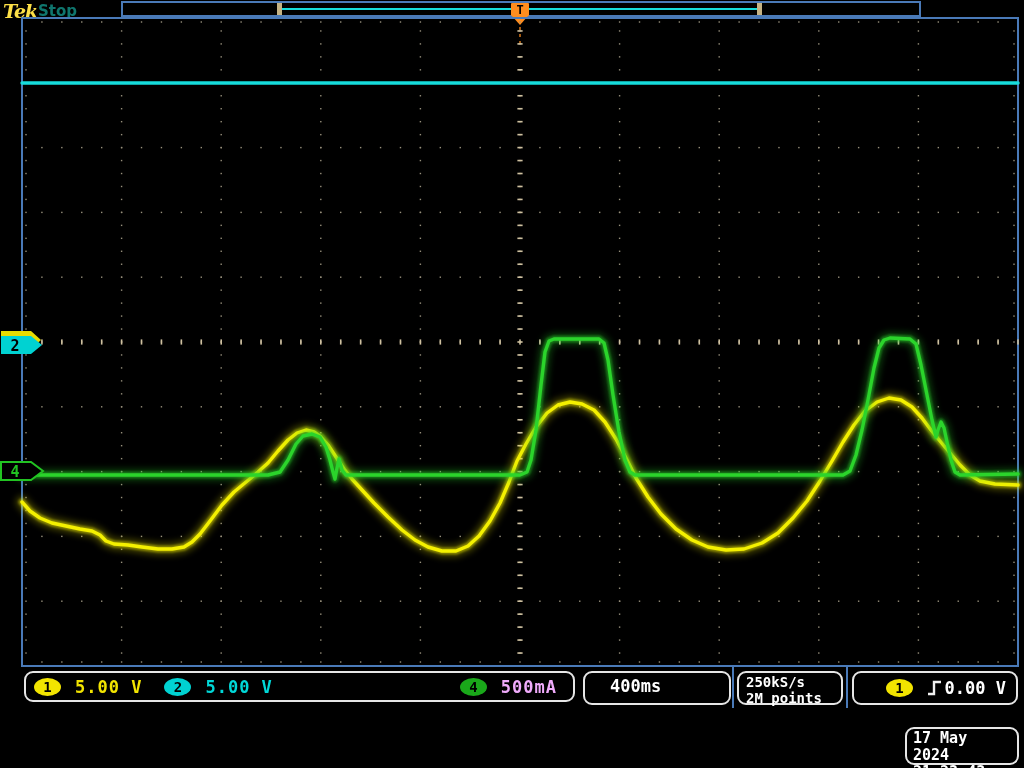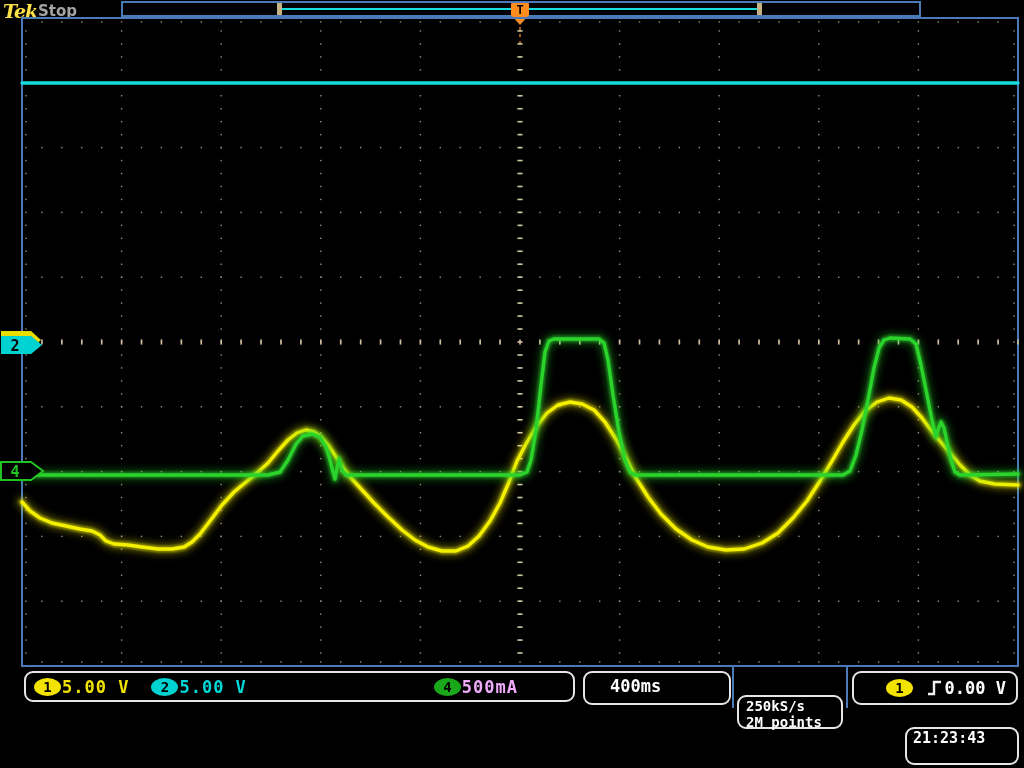--- a/index.html
+++ b/index.html
@@ -1,33 +1,33 @@
 <!DOCTYPE html>
 <html><head>
 <meta charset="utf-8">
 <style>
   html,body{margin:0;padding:0;}
   body{width:1024px;height:768px;background:#000;position:relative;overflow:hidden;
        font-family:"DejaVu Sans Mono", monospace;}
   .logo{position:absolute;left:3px;top:0px;color:#fde047;
         font:bold italic 19px "DejaVu Serif", serif;letter-spacing:-1px;}
-  .acqstate{position:absolute;left:38px;top:2px;color:#a3a3a3;
+  .acqstate{position:absolute;left:38px;top:2px;color:#0f766e;
         font:bold 15px "DejaVu Sans", sans-serif;}
   #scope-svg{position:absolute;left:0;top:0;}
   .rbox{position:absolute;border:2px solid #e6e6e6;border-radius:9px;background:#000;
         box-sizing:border-box;color:#fff;}
   .chbox{left:24px;top:671px;width:551px;height:31px;display:flex;align-items:center;}
   .badge{display:inline-block;width:27px;height:18px;border-radius:50%;color:#000;
          text-align:center;font:bold 14px "DejaVu Sans Mono",monospace;line-height:19px;
          flex:0 0 auto;}
-  .chval{font:bold 17px "DejaVu Sans Mono",monospace;margin-left:1px;letter-spacing:1px;}
+  .chval{font:bold 17px "DejaVu Sans Mono",monospace;margin-left:14px;letter-spacing:1px;}
   .hbox{left:583px;top:671px;width:148px;height:34px;padding:3px 25px;
         font:bold 17px "DejaVu Sans Mono",monospace;}
   .abox{left:737px;top:671px;width:106px;height:34px;padding:1px 7px;
-        font:bold 14px "DejaVu Sans Mono",monospace;line-height:16px;margin-top:24px;}
+        font:bold 14px "DejaVu Sans Mono",monospace;line-height:16px;}
   .tbox{left:852px;top:671px;width:166px;height:34px;display:flex;align-items:center;
         font:bold 17px "DejaVu Sans Mono",monospace;}
   .dbox{left:905px;top:727px;width:114px;height:38px;padding:1px 6px;
         font:bold 15px "DejaVu Sans Mono",monospace;line-height:17px;}
   .sep{position:absolute;top:667px;width:2px;height:41px;background:#4a7ab8;}
   .slope-icon{margin-left:14px;flex:0 0 auto;}
   .tlevel{margin-left:auto;margin-right:10px;}
 </style>
 </head>
 <body>
@@ -1290,14 +1290,15 @@
 
 <div class="rbox tbox">
   <span class="badge" style="margin-left: 32px; background: rgb(242, 228, 0);">1</span>
   <svg class="slope-icon" width="16" height="18" viewBox="0 0 16 18">
     <path d="M1,15 H7 V3 H14" fill="none" stroke="#f0f0f0" stroke-width="2.4"></path>
   </svg>
   <span class="tlevel">0.00 V</span>
 </div>
 
 <div class="rbox dbox">
+  <div>17 May 2024</div>
   <div>21:23:43</div>
 </div>
 
 </body></html>

